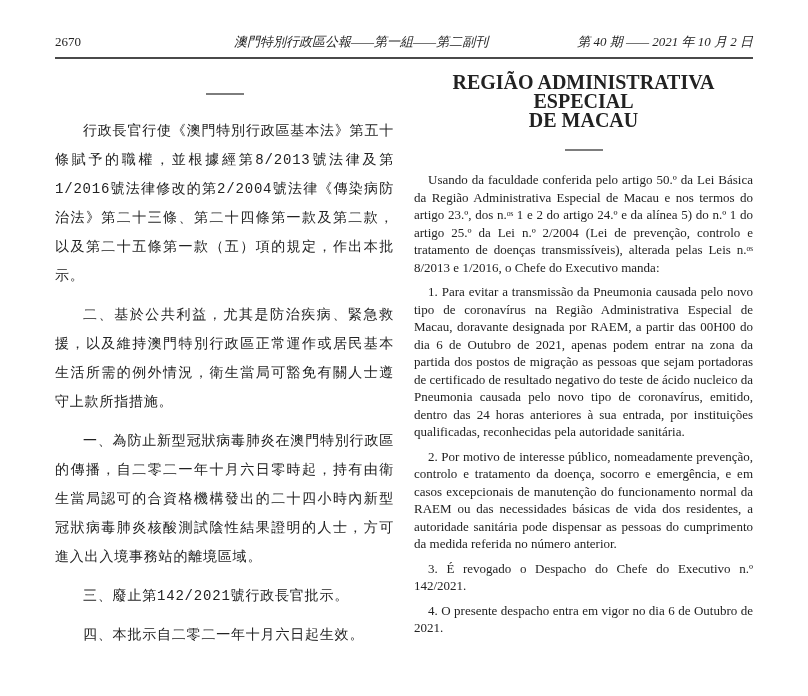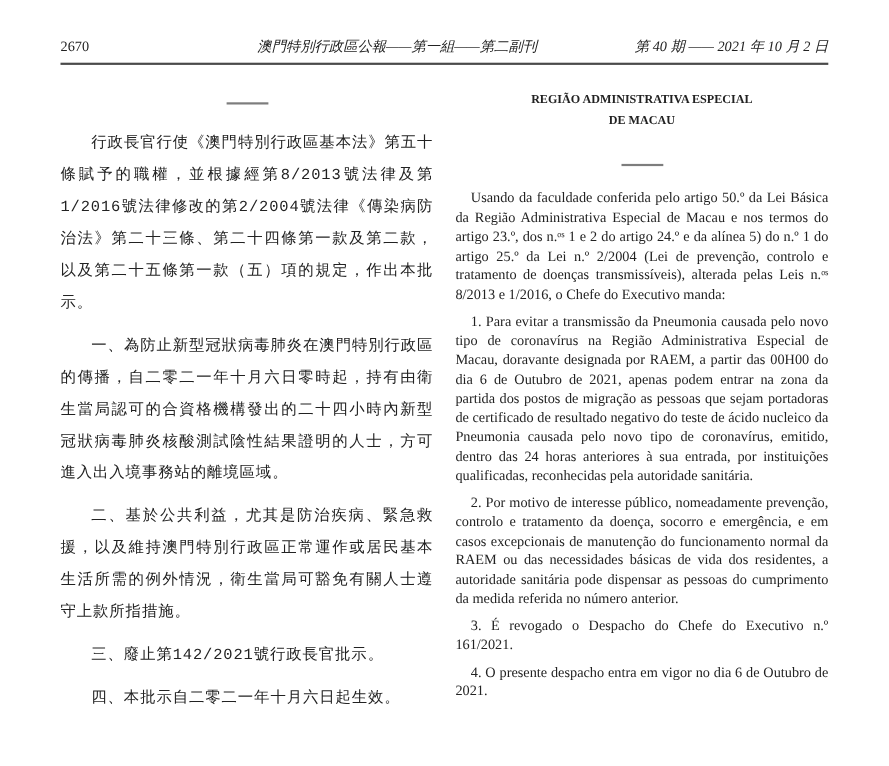--- a/index.html
+++ b/index.html
@@ -58,21 +58,21 @@
     text-align: center;
   }
   .zh-region-title {
     font-size: 19px;
     font-weight: bold;
     letter-spacing: 6px;
     text-indent: 6px; 
     white-space: nowrap;
   }
   .pt-region-title {
-    font-size: 11px;
+    font-size: 20px;
     font-weight: bold;
     line-height: 19px;
     white-space: pre-line;
   }
   .sep-rule {
     width: 38px;
     height: 0;
     border-top: 2px solid #7d7d7d;
     margin: 20px auto 0 auto;
   }
@@ -119,38 +119,38 @@
     <span class="gazette-title">澳門特別行政區公報——第一組——第二副刊</span>
     <span class="issue-date">第 40 期 —— 2021 年 10 月 2 日</span>
   </div>
 
   <div class="columns">
 
     <section class="col">
       <div class="sep-rule"></div>
       <div class="zh-body">
         <p>行政長官行使《澳門特別行政區基本法》第五十條賦予的職權，並根據經第8/2013號法律及第1/2016號法律修改的第2/2004號法律《傳染病防治法》第二十三條、第二十四條第一款及第二款，以及第二十五條第一款（五）項的規定，作出本批示。</p>
+        <p>二、基於公共利益，尤其是防治疾病、緊急救援，以及維持澳門特別行政區正常運作或居民基本生活所需的例外情況，衛生當局可豁免有關人士遵守上款所指措施。</p>
         <p>一、為防止新型冠狀病毒肺炎在澳門特別行政區的傳播，自二零二一年十月六日零時起，持有由衛生當局認可的合資格機構發出的二十四小時內新型冠狀病毒肺炎核酸測試陰性結果證明的人士，方可進入出入境事務站的離境區域。</p>
-        <p>二、基於公共利益，尤其是防治疾病、緊急救援，以及維持澳門特別行政區正常運作或居民基本生活所需的例外情況，衛生當局可豁免有關人士遵守上款所指措施。</p>
         <p>三、廢止第142/2021號行政長官批示。</p>
         <p>四、本批示自二零二一年十月六日起生效。</p>
 
       </div>
     </section>
 
     <section class="col">
       <div class="col-title-wrap">
         <h1 class="pt-region-title" style="margin:0;">REGIÃO ADMINISTRATIVA ESPECIAL
 DE MACAU</h1>
       </div>
       <div class="sep-rule"></div>
       <div class="pt-body">
         <p>Usando da faculdade conferida pelo artigo 50.º da Lei Básica da Região Administrativa Especial de Macau e nos termos do artigo 23.º, dos n.ᵒˢ 1 e 2 do artigo 24.º e da alínea 5) do n.º 1 do artigo 25.º da Lei n.º 2/2004 (Lei de prevenção, controlo e tratamento de doenças transmissíveis), alterada pelas Leis n.ᵒˢ 8/2013 e 1/2016, o Chefe do Executivo manda:</p>
         <p>1. Para evitar a transmissão da Pneumonia causada pelo novo tipo de coronavírus na Região Administrativa Especial de Macau, doravante designada por RAEM, a partir das 00H00 do dia 6 de Outubro de 2021, apenas podem entrar na zona da partida dos postos de migração as pessoas que sejam portadoras de certificado de resultado negativo do teste de ácido nucleico da Pneumonia causada pelo novo tipo de coronavírus, emitido, dentro das 24 horas anteriores à sua entrada, por instituições qualificadas, reconhecidas pela autoridade sanitária.</p>
         <p>2. Por motivo de interesse público, nomeadamente prevenção, controlo e tratamento da doença, socorro e emergência, e em casos excepcionais de manutenção do funcionamento normal da RAEM ou das necessidades básicas de vida dos residentes, a autoridade sanitária pode dispensar as pessoas do cumprimento da medida referida no número anterior.</p>
-        <p>3. É revogado o Despacho do Chefe do Executivo n.º 161/2021.</p>
+        <p>3. É revogado o Despacho do Chefe do Executivo n.º 142/2021.</p>
         <p>4. O presente despacho entra em vigor no dia 6 de Outubro de 2021.</p>
 
       </div>
     </section>
 
   </div>
 </div>
 
 </body></html>

